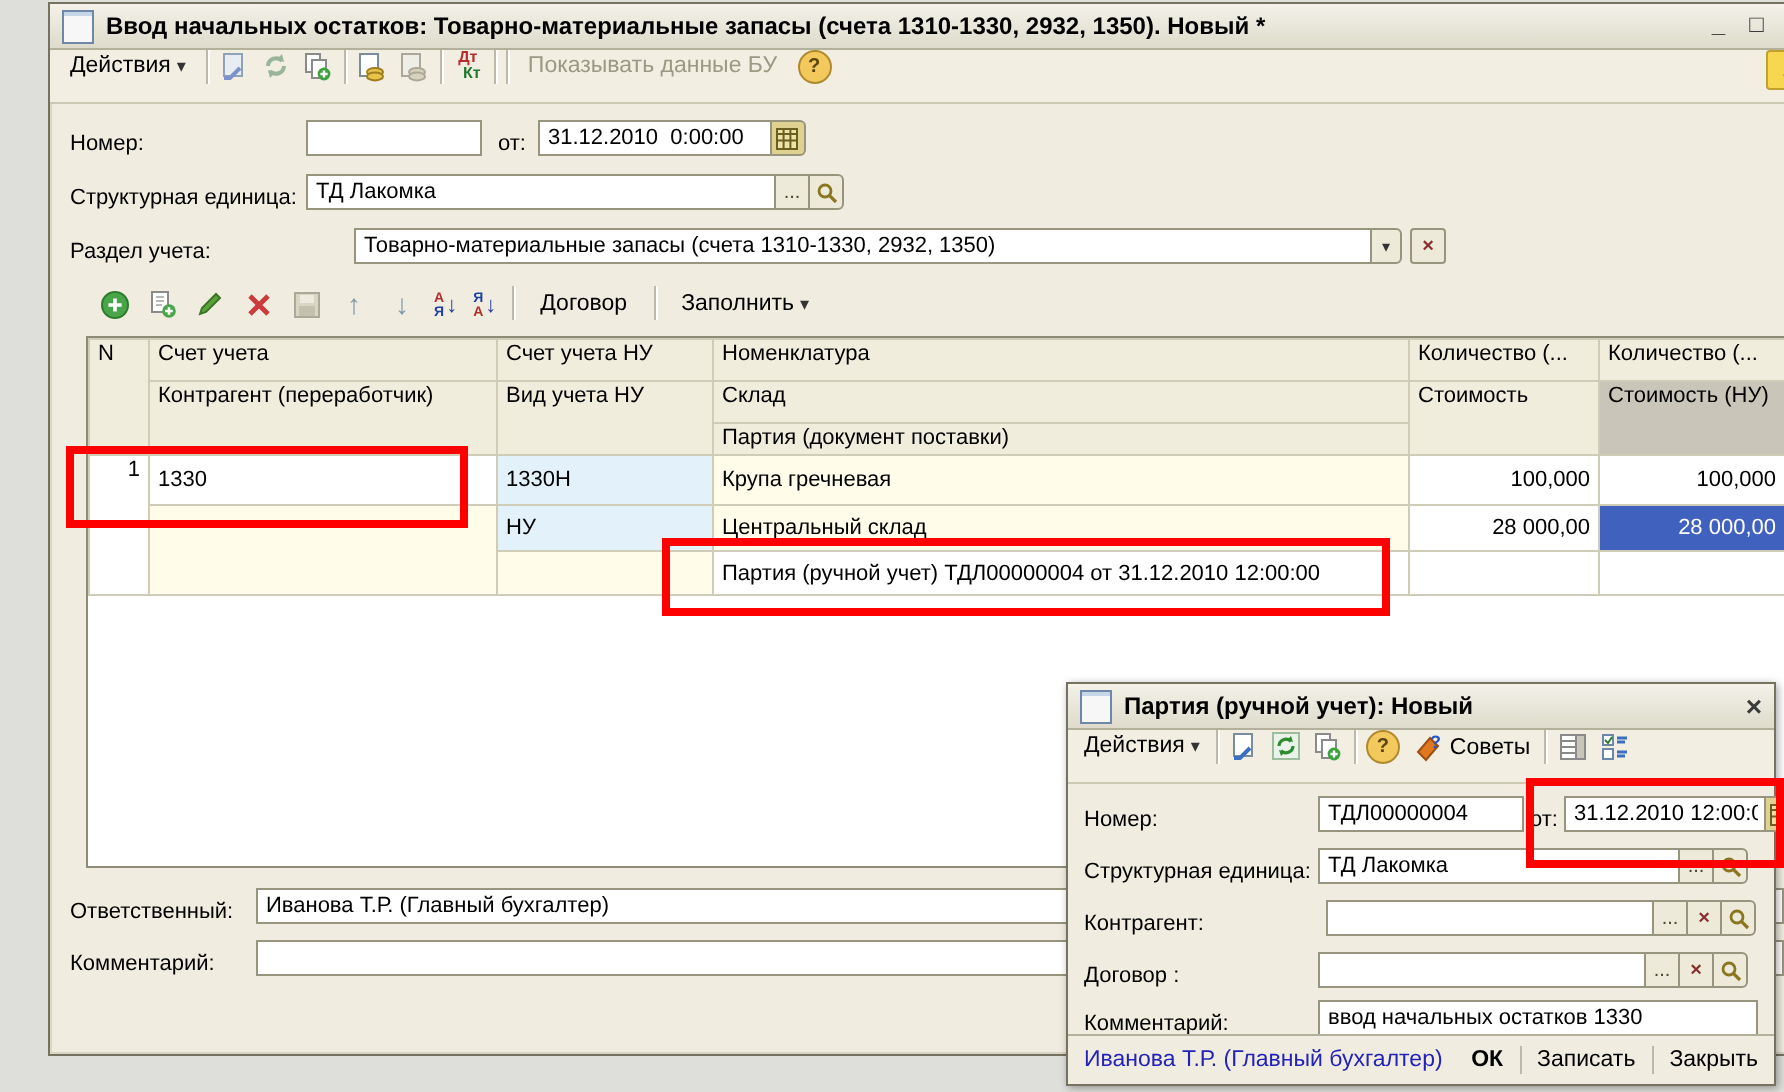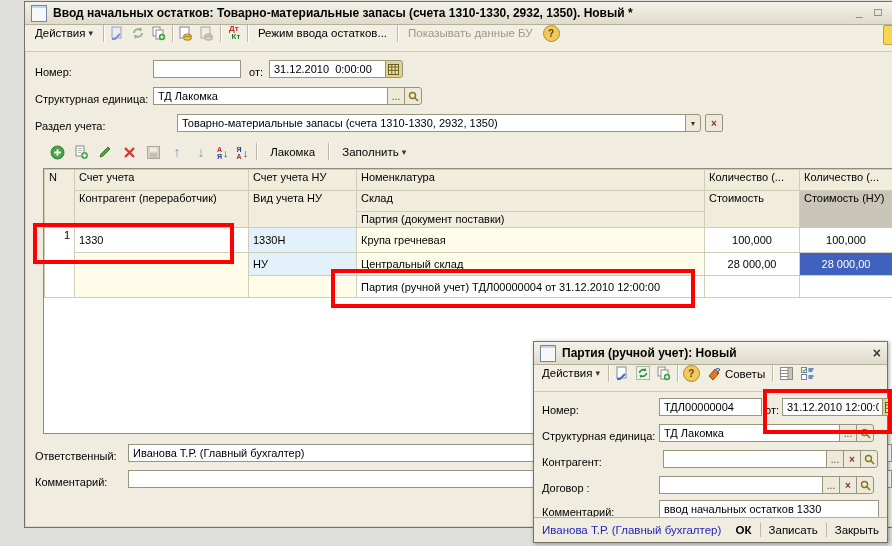--- a/index.html
+++ b/index.html
@@ -40,21 +40,21 @@
   
   .grid-wrap{position:absolute;left:18px;top:166px;width:850px;height:266px;background:#fff;border:1px solid #8E8B77;box-sizing:border-box;}
   table.grid{border-collapse:collapse;table-layout:fixed;width:100%;height:100%;}
   table.grid td{border:1px solid #CFCCB8;padding:1px 4px;font-size:11px;overflow:hidden;white-space:nowrap;}
   td.th{background:#F0EDDC;border-color:#B3B09C;vertical-align:top;}
   td.th-gray{background:#C9C6B9;}
   td.cream{background:#FFFDE9;}
   td.cblue{background:#E2F1FA;}
   td.cwhite{background:#FFFFFF;}
   td.sel{background:#4161BE;color:#fff;}
-  td.num{text-align:center;}
+  td.num{text-align:right;}
   td.topr{vertical-align:top;text-align:right;}
   tr.filler td{border:none;background:#fff;}
   .statusbar{position:absolute;left:0;right:0;bottom:0;height:29px;border-top:1px solid #B3B09C;
              background:#F0EDE0;display:flex;align-items:center;padding:0 9px;color:#2323B8;font-size:11.5px;}
   
   svg{display:block;}
   .red-box{position:absolute;border:4px solid #FF0000;z-index:60;pointer-events:none;}
   .sort-ico{display:inline-flex;align-items:center;gap:1px;}
   .sort-col{display:flex;flex-direction:column;font-size:7px;font-weight:bold;line-height:7px;}
   .dtkt{display:flex;flex-direction:column;font-size:8px;font-weight:bold;line-height:8px;}
@@ -123,23 +123,20 @@
           <ellipse cx="9.5" cy="10" rx="4" ry="2" fill="#D6D2BE" stroke="#ABA897"></ellipse>
           <ellipse cx="9.5" cy="12.2" rx="4" ry="2" fill="#D6D2BE" stroke="#ABA897"></ellipse>
         </svg>
     </span>
     <span class="tb-sep"></span>
     <span class="dtkt ico16">
       <span class="dt">Дт</span>
       <span class="kt">Кт</span>
     </span>
     <span class="tb-sep"></span>
-    <span class="tb-btn">
-      <span class="tb-text">Режим ввода остатков...</span>
-    </span>
     <span class="tb-sep"></span>
     <span class="tb-btn">
       <span class="tb-text disabled-text">Показывать данные БУ</span>
     </span>
     <span class="help-ico">?</span>
     <span class="info-btn">i</span>
   </div>
 
   <div class="frow" style="left:10px;top:56px;">
     <span class="lbl" style="width:118px;">Номер:</span>
@@ -218,21 +215,21 @@
     </span>
     <span class="sort-ico">
       <span class="sort-col">
           <span style="color:#2040A0;">Я</span>
           <span style="color:#B03030;">А</span>
         </span>
       <span style="color:#2040A0;font-weight:bold;">↓</span>
     </span>
     <span class="tb-sep"></span>
     <span class="tb-btn">
-        <span class="tb-text">Лакомка</span>
+        <span class="tb-text">Договор</span>
       </span>
     <span class="tb-sep"></span>
     <span class="tb-btn">
       <span class="tb-text">Заполнить</span>
       <span class="tb-caret">▾</span>
     </span>
   </div>
 
   <div class="grid-wrap">
     <table class="grid">

